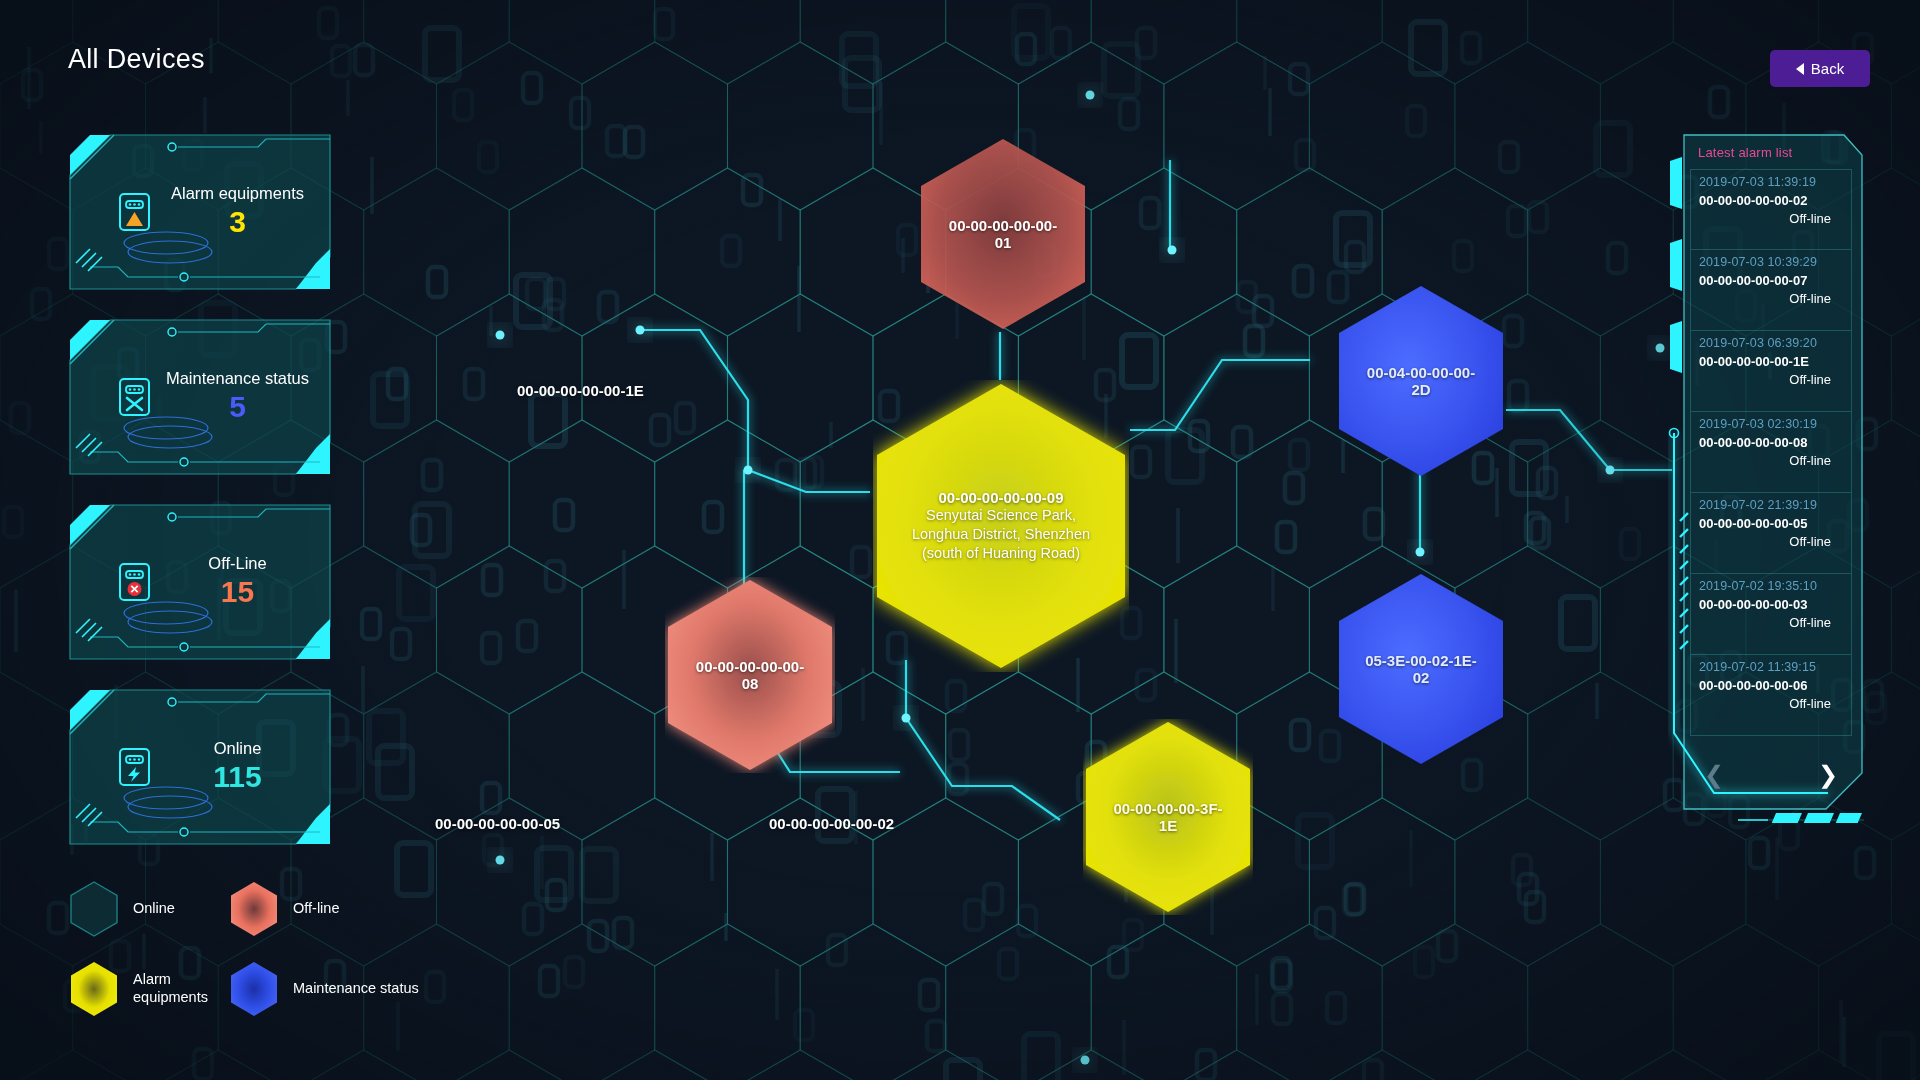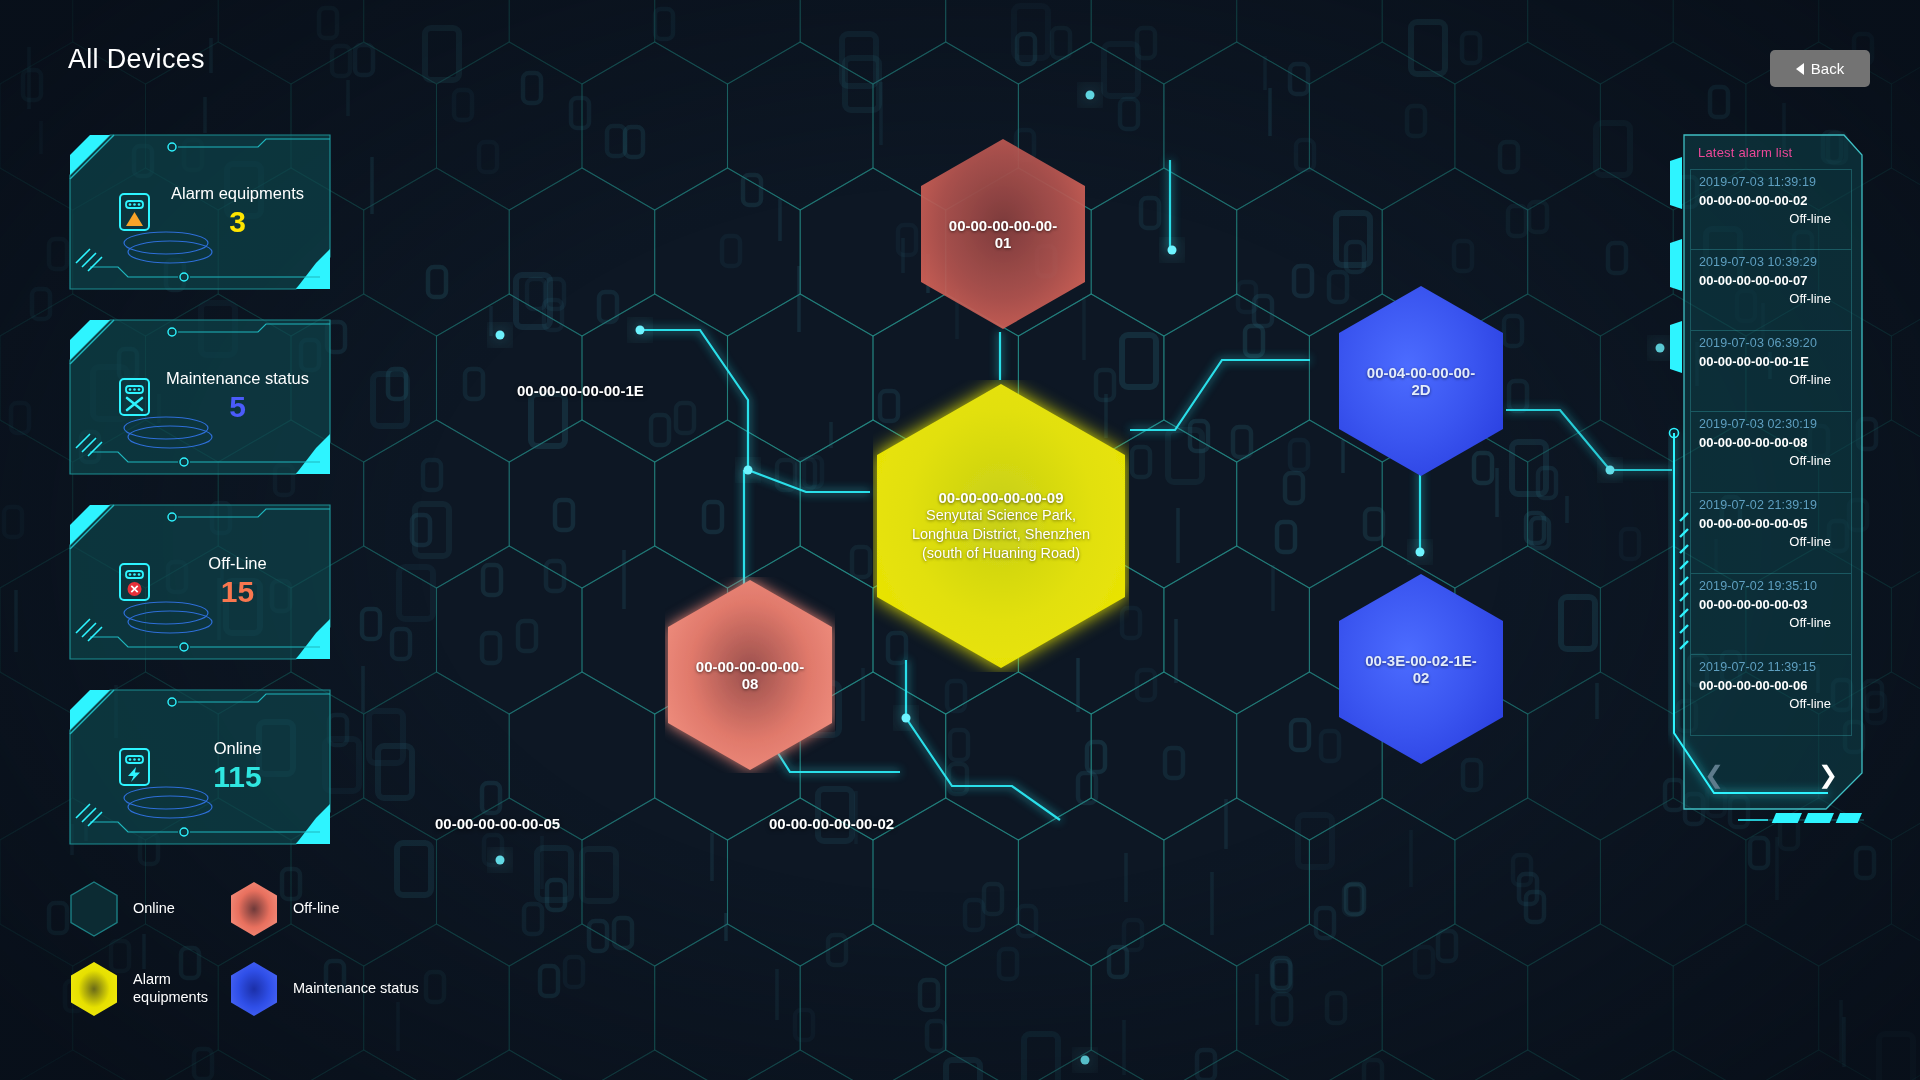--- a/index.html
+++ b/index.html
@@ -29,21 +29,21 @@
 
   
   .page-title{
     position:absolute; left:68px; top:44px;
     font-size:27px; font-weight:normal; letter-spacing:.3px;
     color:#fff; z-index:9;
   }
   .back-btn{
     position:absolute; right:50px; top:50px;
     width:100px; height:37px; border-radius:5px;
-    background:#737373;
+    background:#4c1d95;
     display:flex; align-items:center; justify-content:center; gap:7px;
     font-size:15px; color:#fff; cursor:pointer; z-index:9;
     border:none;
   }
   .back-btn .tri{
     width:0;height:0;
     border-top:6px solid transparent;
     border-bottom:6px solid transparent;
     border-right:8px solid #fff;
   }
@@ -902,24 +902,39 @@
       <defs>
           <radialGradient id="hxB2" cx="42%" cy="42%" r="72%">
         <stop offset="0%" stop-color="#4c6cff"></stop>
             <stop offset="55%" stop-color="#3a55f0"></stop>
             <stop offset="100%" stop-color="#2a3fe0"></stop>
       </radialGradient>
         </defs>
       <polygon points="85,3 167,50 167,146 85,193 3,146 3,50" fill="url(#hxB2)"></polygon>
     </svg>
     <div class="cap">
-      <div class="hex-mac dim">00-3E-00-02-1E-02</div>
-    </div>
-  </div>
-
+      <div class="hex-mac dim">05-3E-00-02-1E-02</div>
+    </div>
+  </div>
+
+  <div class="hexnode" style="left:1083px;top:719px;width:170px;height:196px;">
+    <svg width="170" height="196" viewBox="0 0 170 196">
+      <defs>
+          <radialGradient id="hxY2" cx="50%" cy="46%" r="68%">
+        <stop offset="0%" stop-color="#b8c217"></stop>
+            <stop offset="55%" stop-color="#e2e00c"></stop>
+            <stop offset="100%" stop-color="#ece500"></stop>
+      </radialGradient>
+        </defs>
+      <polygon points="85,3 167,50 167,146 85,193 3,146 3,50" fill="url(#hxY2)" filter="url(#hxglow2)"></polygon>
+    </svg>
+    <div class="cap">
+      <div class="hex-mac dark">00-00-00-00-3F-1E</div>
+    </div>
+  </div>
 </div>
 
 <div class="maplabel" style="left:517px;top:382px;">00-00-00-00-00-1E</div>
 <div class="maplabel" style="left:435px;top:815px;">00-00-00-00-00-05</div>
 <div class="maplabel" style="left:769px;top:815px;">00-00-00-00-00-02</div>
 
 <div class="alarm-panel">
   <svg class="alarm-frame" viewBox="0 0 196 690">
     <polygon points="16,2 176,2 194,22 194,640 158,676 16,676" fill="#0d4850" opacity=".50"></polygon>
     <polygon points="16,2 176,2 194,22 194,640 158,676 16,676" fill="none" stroke="#3fbfc4" stroke-width="1.3"></polygon>

